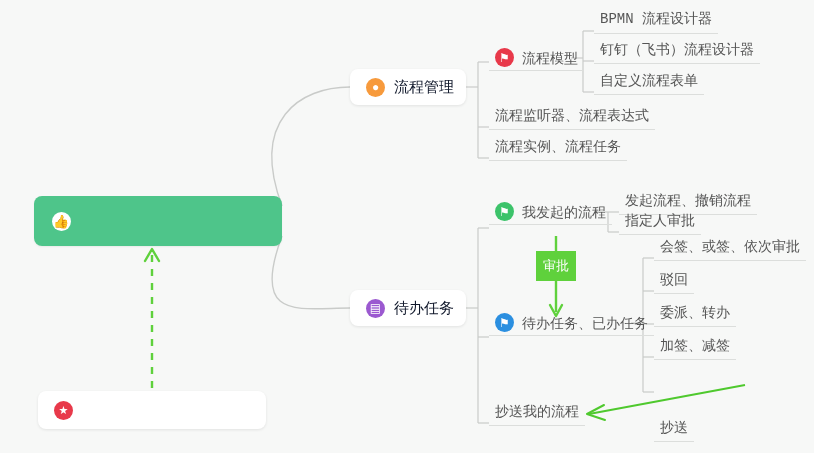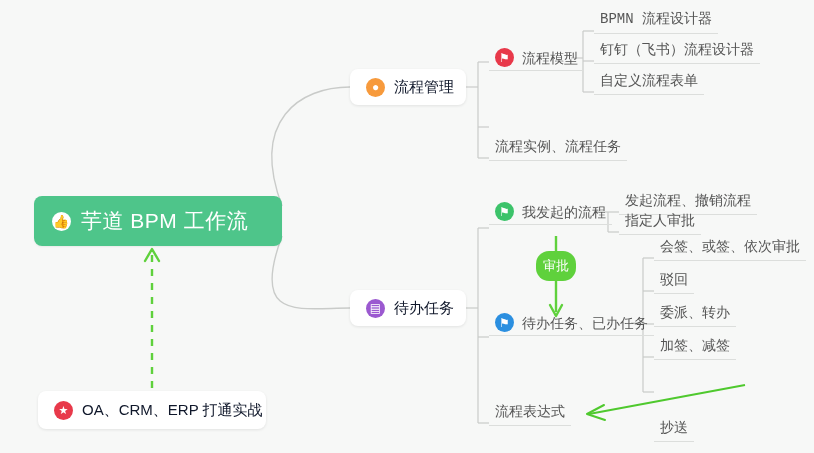--- a/index.html
+++ b/index.html
@@ -61,21 +61,21 @@
     white-space:nowrap;
     height:26px;
   }
   .leaf .txt{font-size:14px;color:#555555;line-height:20px;}
   .leaf.hasicon{align-items:center;padding-bottom:0;height:26px;}
   .leaf.hasicon .txt{line-height:26px;}
 
   
   .green-box{
     position:absolute;left:536px;top:251px;width:40px;height:30px;
-    background:#5fd13c;border-radius:13px;
+    background:#5fd13c;border-radius:0;
     display:flex;align-items:center;justify-content:center;
   }
   .green-box .txt{color:#ffffff;font-size:13px;white-space:nowrap;}
 </style>
 </head>
 <body>
 
 <div id="canvas">
 
   <svg class="links" viewBox="0 0 814 453">
@@ -121,21 +121,20 @@
 
     <path d="M745,385 L589,414" fill="none" stroke="#4fc92e" stroke-width="2"></path>
     <path d="M604,405 L587,414 L605,420" fill="none" stroke="#4fc92e" stroke-width="2" stroke-linecap="round" stroke-linejoin="round"></path>
 
     <path d="M152,388 L152,253" fill="none" stroke="#5fd13c" stroke-width="2.4" stroke-dasharray="7 7"></path>
     <path d="M145,261 L152,249 L159,261" fill="none" stroke="#5fd13c" stroke-width="2.4" stroke-linecap="round" stroke-linejoin="round"></path>
   </svg>
 
   <div class="root-node">
     <span class="cicon white-bg">👍</span>
-    <span class="root-label">芋道 BPM 工作流</span>
   </div>
 
   <div class="card" id="node-liucheng-guanli">
     <span class="cicon orange">●</span>
     <span class="txt">流程管理</span>
   </div>
 
   <div class="leaf hasicon" style="left:489px;top:45px;">
     <span class="cicon red">⚑</span>
     <span class="txt">流程模型</span>
@@ -144,20 +143,23 @@
   <div class="leaf" style="left:594px;top:8px;font-family:Liberation Mono, monospace;">
     <span class="txt">BPMN 流程设计器</span>
   </div>
   <div class="leaf" style="left:594px;top:38px;">
     <span class="txt">钉钉（飞书）流程设计器</span>
   </div>
   <div class="leaf" style="left:594px;top:69px;">
     <span class="txt">自定义流程表单</span>
   </div>
 
+  <div class="leaf" style="left:489px;top:104px;">
+    <span class="txt">流程监听器、流程表达式</span>
+  </div>
   <div class="leaf" style="left:489px;top:135px;">
     <span class="txt">流程实例、流程任务</span>
   </div>
 
   <div class="card" id="node-shenpi-zhongxin">
     <span class="cicon purple">▤</span>
     <span class="txt">待办任务</span>
   </div>
 
   <div class="leaf hasicon" style="left:489px;top:199px;">
@@ -191,21 +193,20 @@
     <span class="txt">加签、减签</span>
   </div>
   <div class="leaf" style="left:654px;top:301px;">
     <span class="txt">委派、转办</span>
   </div>
   <div class="leaf" style="left:654px;top:390px;margin-top:26px;">
     <span class="txt">抄送</span>
   </div>
 
   <div class="leaf" style="left:489px;top:400px;">
-    <span class="txt">流程表达式</span>
+    <span class="txt">抄送我的流程</span>
   </div>
 
   <div class="card" id="node-oa-crm-erp">
     <span class="cicon star">★</span>
-    <span class="txt">OA、CRM、ERP 打通实战</span>
   </div>
 
 </div>
 
 </body></html>

